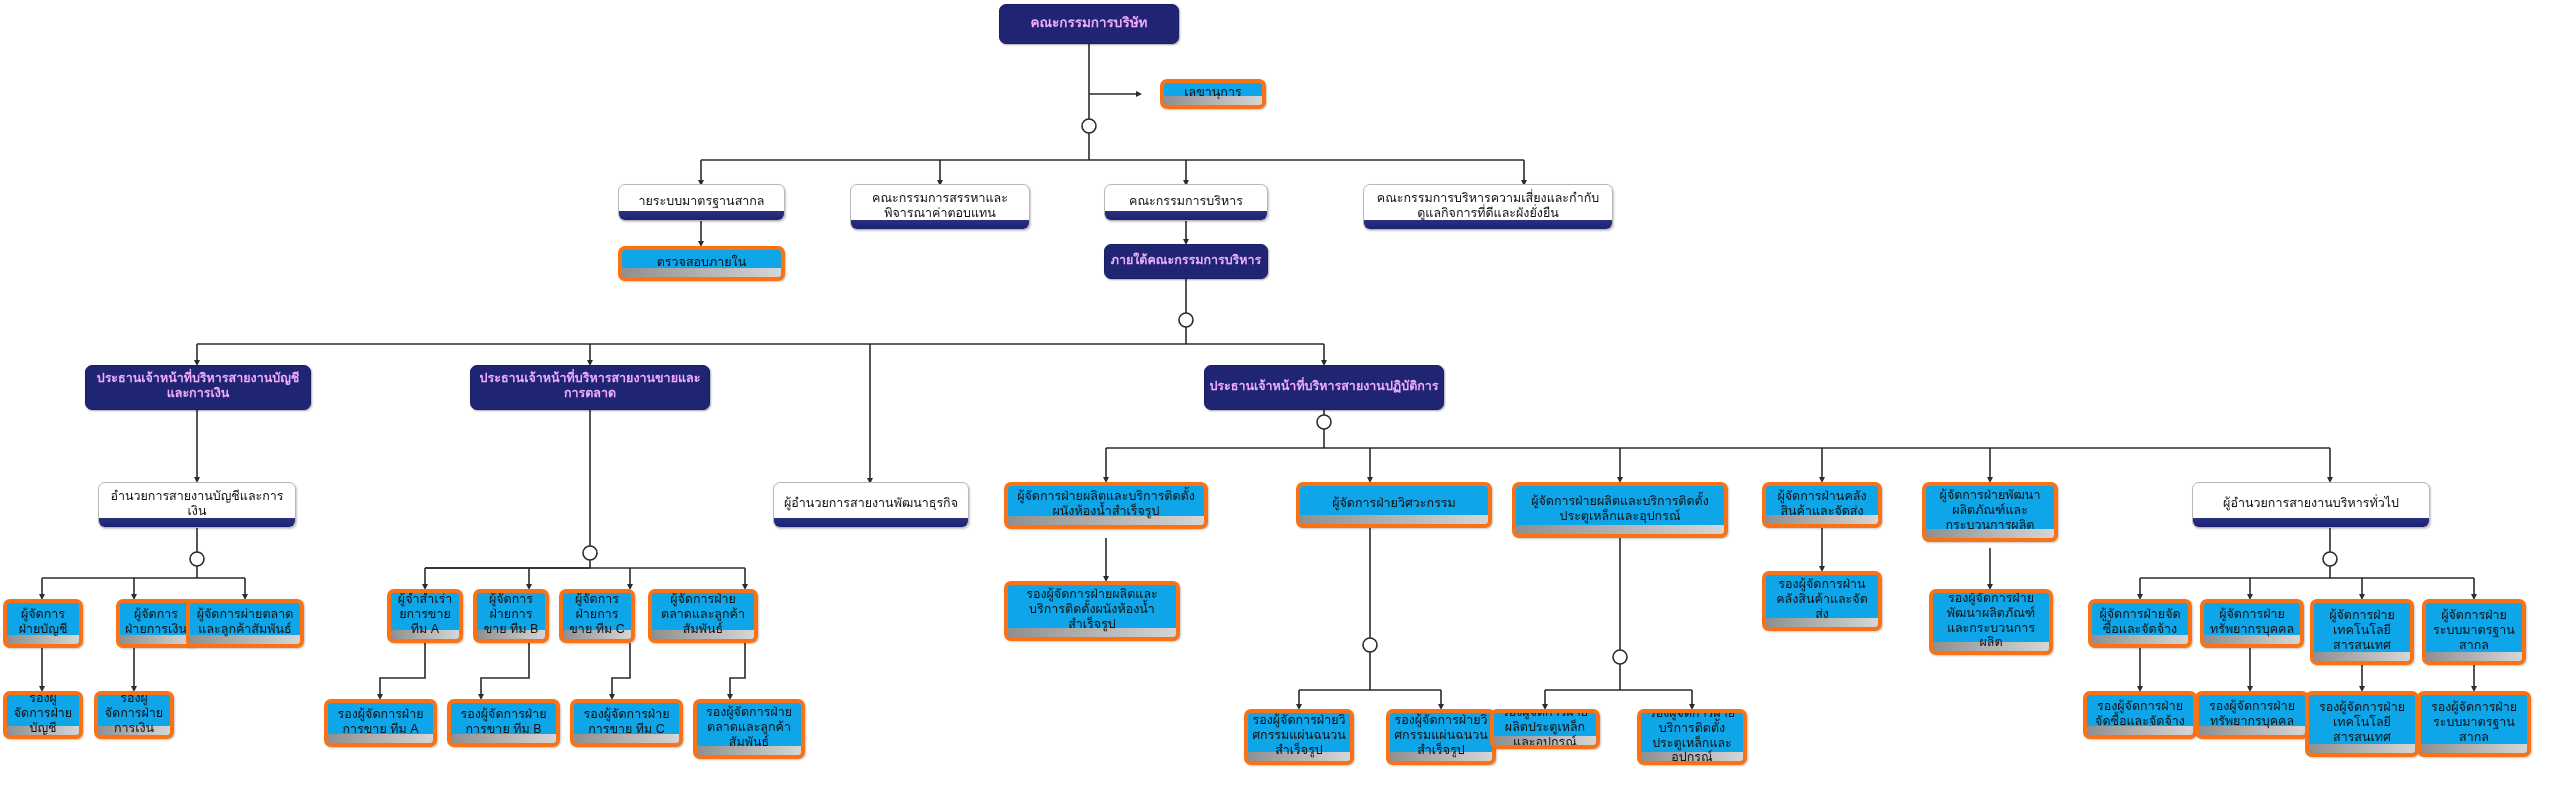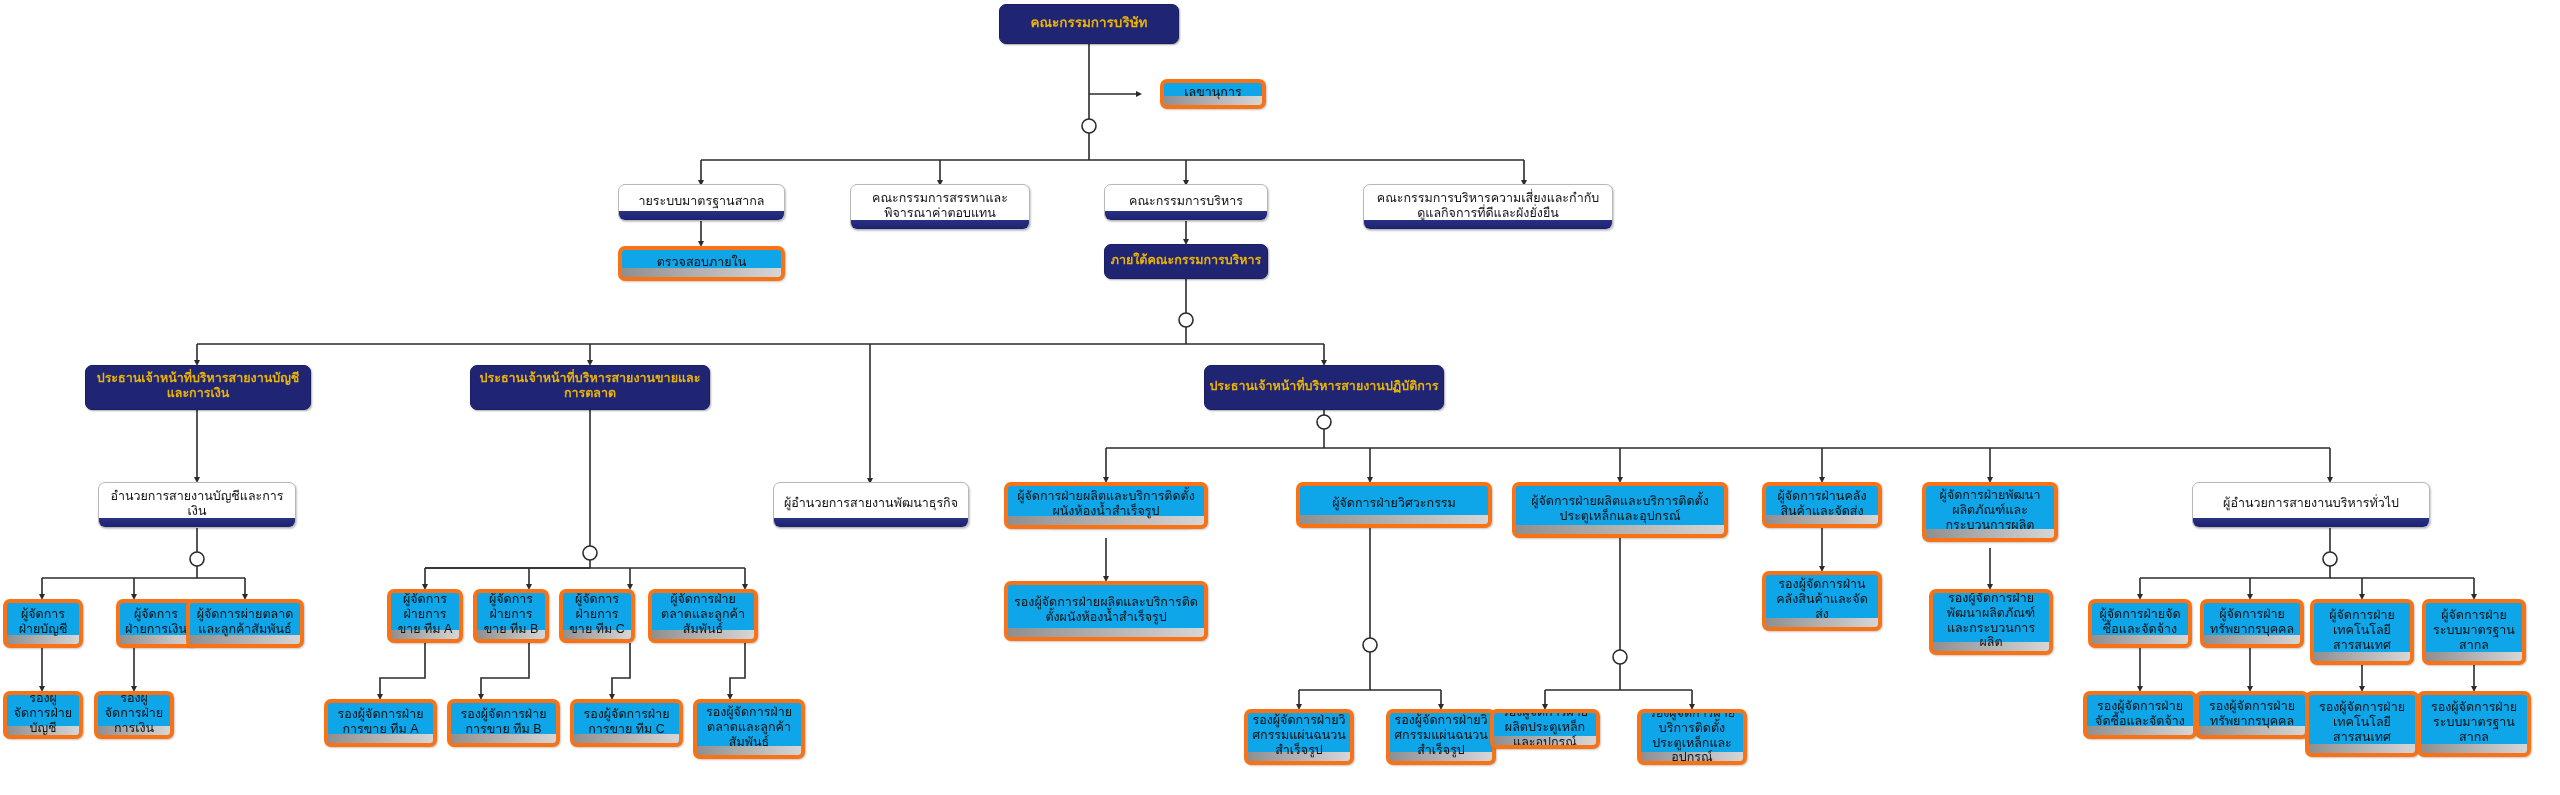--- a/index.html
+++ b/index.html
@@ -20,21 +20,21 @@
     text-align:center;
     border-radius:7px;
     line-height:1.18;
     padding:2px 4px;
     z-index:5;
   }
 
   
   .node.blue{
     background:#1f2573;
-    color:#eab308;
+    color:#f0abfc;
     font-weight:bold;
     border:1px solid #1a1f63;
     box-shadow:1px 1px 2px rgba(0,0,0,.35);
   }
 
   
   .node.white-blue{
     background:#ffffff;
     color:#111111;
     border:1px solid #b8b8b8;
@@ -263,21 +263,21 @@
   <div class="node white-grey fs-12" style="left:3px;top:691px;width:80px;height:48px;">
     <span class="label">รองผู้จัดการฝ่ายบัญชี</span>
     <span class="bar"></span>
   </div>
   <div class="node white-grey fs-12" style="left:94px;top:691px;width:80px;height:48px;">
     <span class="label">รองผู้จัดการฝ่ายการเงิน</span>
     <span class="bar"></span>
   </div>
 
   <div class="node white-grey fs-12" style="left:387px;top:589px;width:76px;height:54px;">
-    <span class="label">ผู้จัดการฝ่ายการขาย ทีม A</span>
+    <span class="label">ผู้จัำสำเร่ายการขาย ทีม A</span>
     <span class="bar"></span>
   </div>
   <div class="node white-grey fs-12" style="left:473px;top:589px;width:76px;height:54px;">
     <span class="label">ผู้จัดการฝ่ายการขาย ทีม B</span>
     <span class="bar"></span>
   </div>
   <div class="node white-grey fs-12" style="left:559px;top:589px;width:76px;height:54px;">
     <span class="label">ผู้จัดการฝ่ายการขาย ทีม C</span>
     <span class="bar"></span>
   </div>
@@ -305,21 +305,21 @@
 
   <div class="node white-grey fs-12" style="left:1004px;top:482px;width:0;height:0;opacity:0;"></div>
 
   <div class="node white-grey fs-12" style="left:1005px;top:483px;width:0;height:0;opacity:0;"></div>
 
   <div class="node white-grey fs-12" style="left:1004px;top:482px;width:204px;height:47px;">
     <span class="label">ผู้จัดการฝ่ายผลิตและบริการติดตั้งผนังห้องน้ำสำเร็จรูป</span>
     <span class="bar"></span>
   </div>
 
-  <div class="node white-grey fs-12" style="left:1004px;top:581px;width:204px;height:60px;">
+  <div class="node white-grey fs-12" style="left:1004px;top:581px;width:176px;height:60px;">
     <span class="label">รองผู้จัดการฝ่ายผลิตและบริการติดตั้งผนังห้องน้ำสำเร็จรูป</span>
     <span class="bar"></span>
   </div>
 
   <div class="node white-grey fs-12" style="left:1272px;top:482px;width:196px;height:46px;margin-left:24px;">
     <span class="label">ผู้จัดการฝ่ายวิศวะกรรม</span>
     <span class="bar"></span>
   </div>
   <div class="node white-grey fs-12" style="left:1244px;top:709px;width:110px;height:56px;">
     <span class="label">รองผู้จัดการฝ่ายวิศกรรมแผ่นฉนวนสำเร็จรูป</span>

